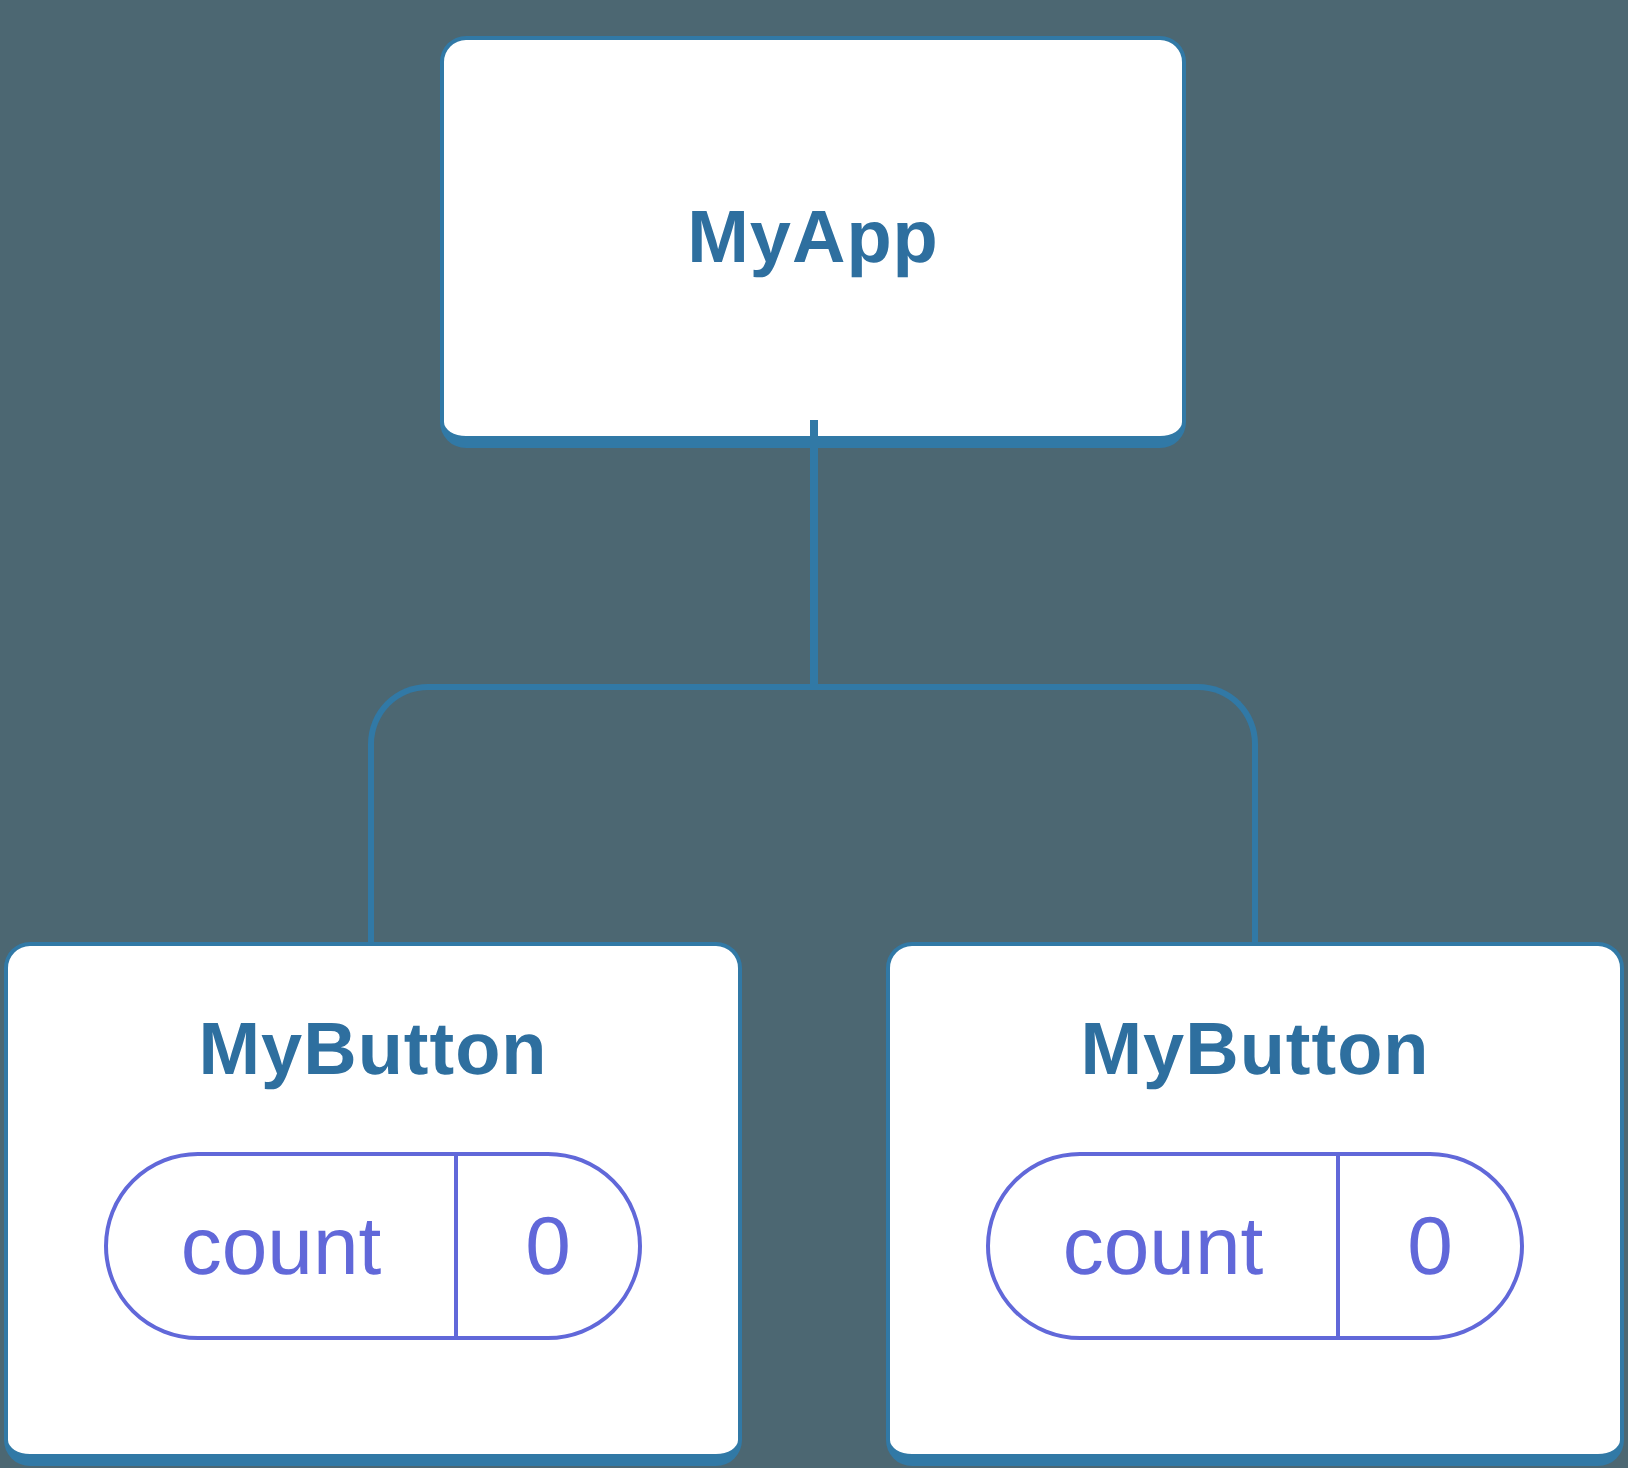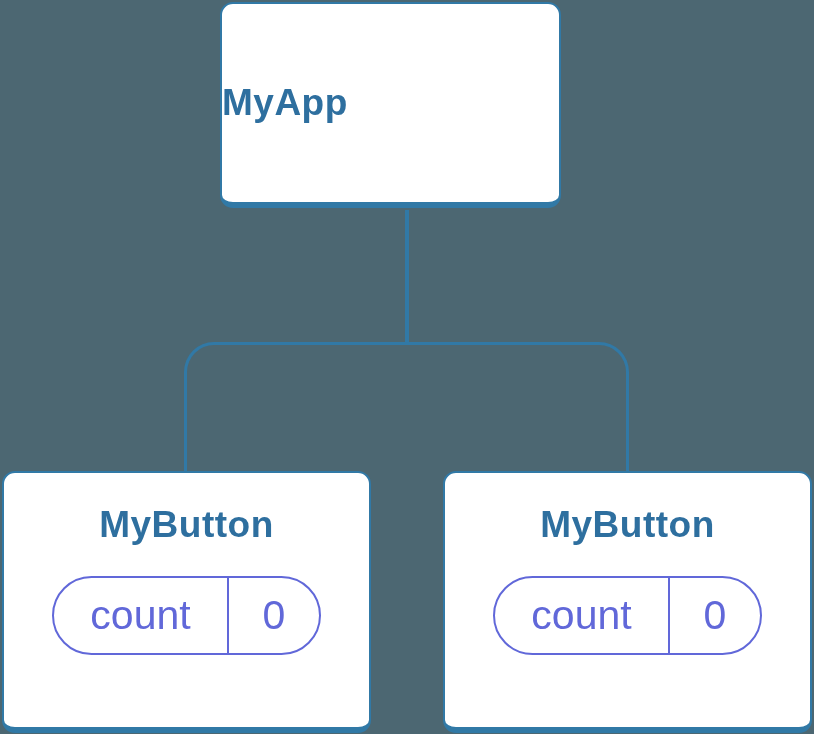--- a/index.html
+++ b/index.html
@@ -23,22 +23,22 @@
   }
   
   .node{
     position:absolute;
     background:var(--node-fill);
     border:2px solid var(--node-border);
     border-bottom:6px solid var(--node-border);
     border-radius:13px;
   }
   .node-root{
-    left:220px;top:2px;width:341px;height:206px;
-    display:flex;align-items:center;
+    left:220px;top:18px;width:373px;height:206px;
+    display:flex;align-items:center;justify-content:center;
   }
   .node-child{
     top:471px;width:369px;height:262px;
     display:flex;flex-direction:column;align-items:center;
     padding-top:28px;
   }
   .node-child-left{left:2px;}
   .node-child-right{left:443px;}
   .node-label{
     font-size:37px;
@@ -60,21 +60,21 @@
     left:184px;top:342px;
     width:445px;height:130px;
     border-top:3.5px solid var(--node-border);
     border-left:3.5px solid var(--node-border);
     border-right:3.5px solid var(--node-border);
     border-radius:30px 30px 0 0;
   }
   
   .state-pill{
     margin-top:27px;
-    width:269px;height:79px;
+    width:269px;height:94px;
     border:2px solid var(--state-accent);
     border-radius:51px;
     display:flex;
     align-items:stretch;
     background:var(--node-fill);
     overflow:hidden;
     justify-content:flex-end;
   }
   .state-name-cell{
     width:173px;

